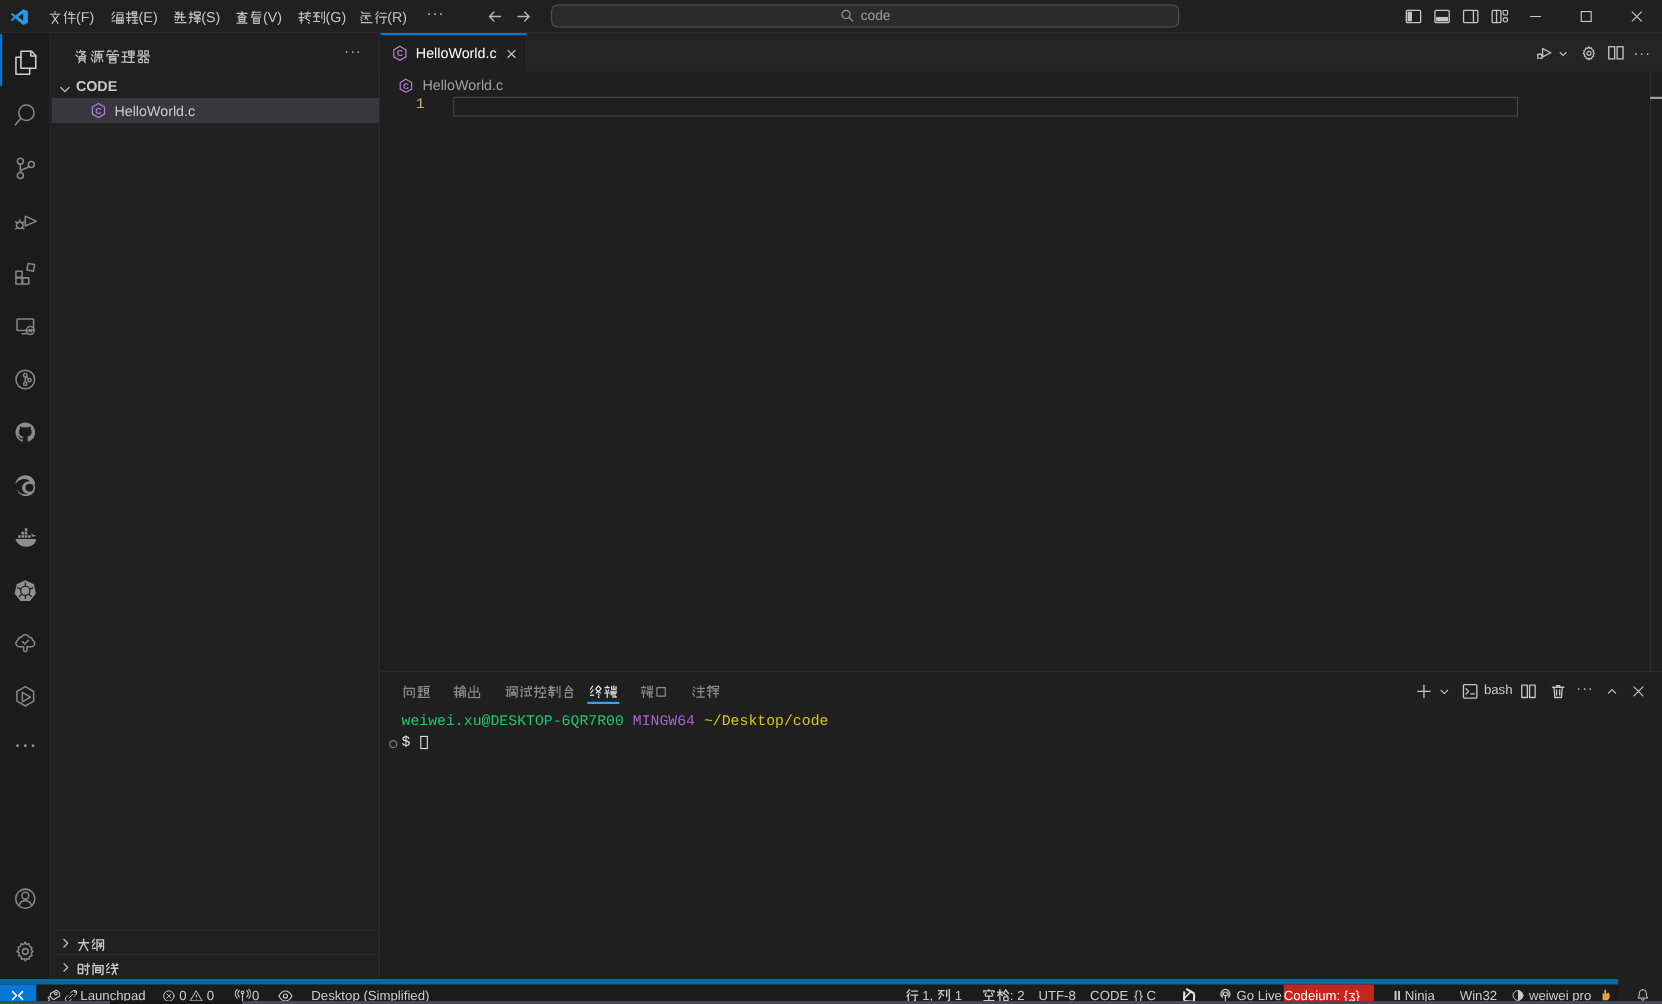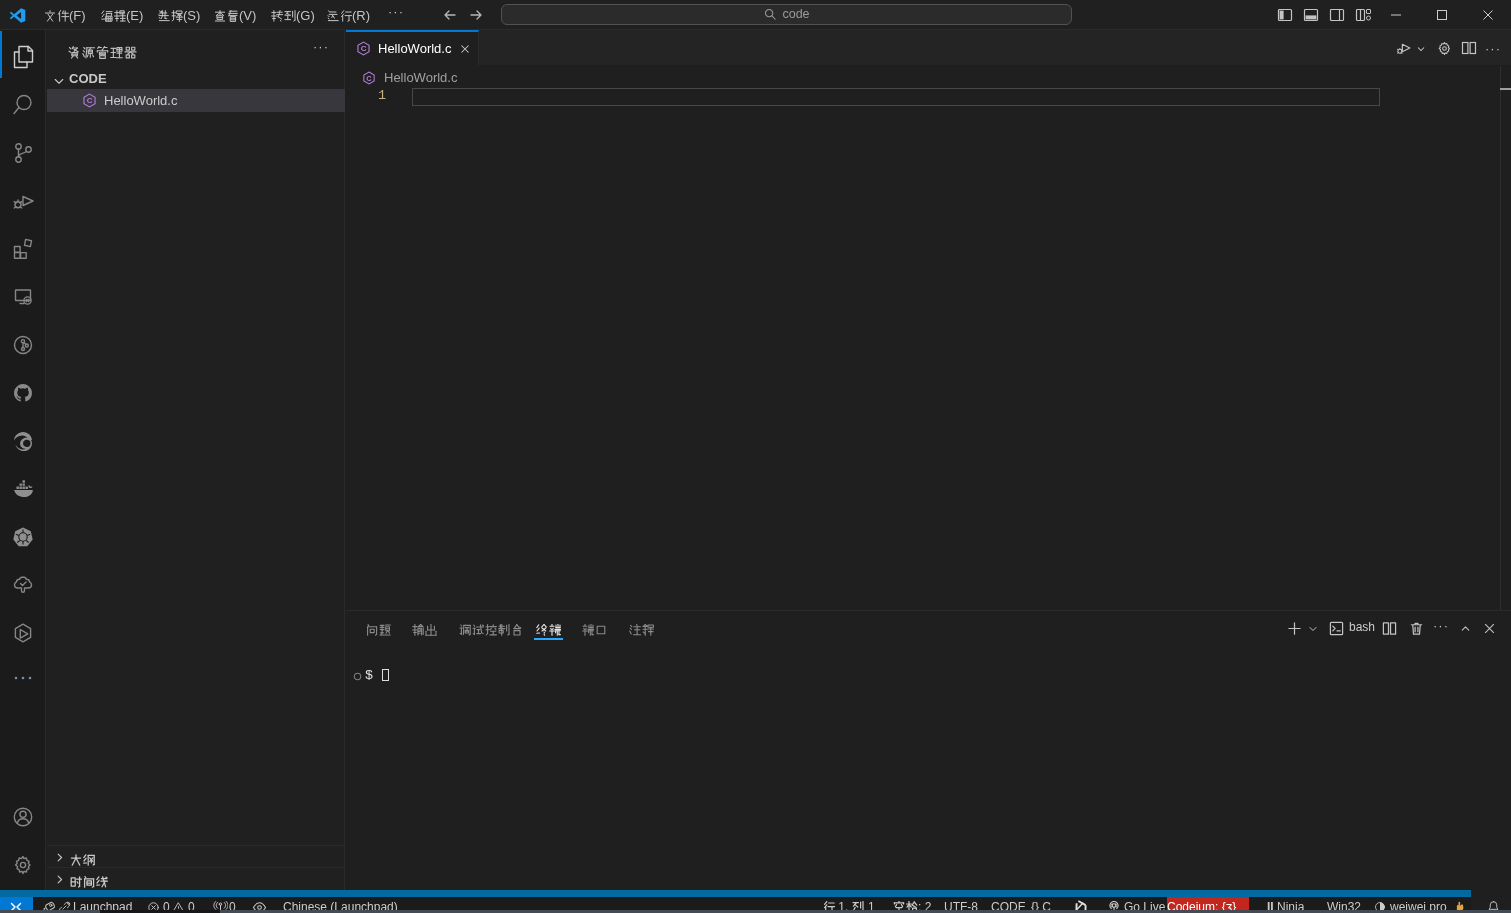--- a/index.html
+++ b/index.html
@@ -599,27 +599,28 @@
     <svg class="ab" width="15" height="15" viewBox="0 0 16 16" style="left:1063px;top:10px">
       <path d="M2.5 4h11M6.5 4V2.5h3V4M4 4l.8 10h6.4L12 4M6.5 6.5v5M9.5 6.5v5" fill="none" stroke="#c4c4c4" stroke-width="1.3" stroke-linecap="round" stroke-linejoin="round"></path>
     </svg>
     <div class="ab" style="left:1087px;top:7px;color:#c4c4c4;font-size:13px;letter-spacing:1px">···</div>
     <svg class="ab" width="13" height="13" viewBox="0 0 16 16" style="left:1113px;top:11px">
       <path d="M4 10l4-4 4 4" fill="none" stroke="#c4c4c4" stroke-width="1.3" stroke-linecap="round" stroke-linejoin="round"></path>
     </svg>
     <svg class="ab" width="13" height="13" viewBox="0 0 16 16" style="left:1137px;top:11px">
       <path d="M3 3l10 10M13 3L3 13" fill="none" stroke="#c4c4c4" stroke-width="1.3" stroke-linecap="round" stroke-linejoin="round"></path>
     </svg>
+    <div class="ab mono" style="left:19px;top:38px;font-size:13.4px;letter-spacing:0.05px;white-space:pre"><span style="color:#1fc76f">weiwei.xu@DESKTOP-6QR7R00 </span><span style="color:#ad63d6">MINGW64 </span><span style="color:#d6c915">~/Desktop/code</span></div>
     <div class="ab mono" style="left:19px;top:57px;font-size:13.4px;color:#e6e6e6">$</div>
     <div class="ab" style="left:36px;top:58px;width:7px;height:12px;border:1.5px solid #dcdcdc"></div>
     <svg class="ab" width="9" height="9" viewBox="0 0 10 10" style="left:7px;top:61px">
       <circle cx="5" cy="5" r="3.6" fill="none" stroke="#7e7e7e" stroke-width="1.2"></circle>
     </svg>
   </div>
-<div class="ab" style="left:0;top:890px;width:1471px;height:20px;background:#1b1b1c;border-top:7px solid #0369a1;color:#cccccc;font-size:12px">
+<div class="ab" style="left:0;top:890px;width:1471px;height:20px;background:#1b1b1c;border-top:5px solid #0369a1;color:#cccccc;font-size:12px">
     <div class="ab" style="left:0;top:0;width:33px;height:20px;background:#0078d4">
       <svg class="ab" width="16" height="16" viewBox="0 0 16 16" style="left:8px;top:2px">
         <path d="M3.5 4.5L7 8l-3.5 3.5M12.5 4.5L9 8l3.5 3.5" fill="none" stroke="#fff" stroke-width="1.5" stroke-linecap="round" stroke-linejoin="round"></path>
       </svg>
     </div>
     <svg class="ab" width="14" height="14" viewBox="0 0 16 16" style="left:42px;top:3px">
       <path d="M9 2c2.5 0 5 2.5 5 5l-5 5c-2.5 0-5-2.5-5-5z" transform="rotate(15 8 8)" fill="none" stroke="#cccccc" stroke-width="1.1" stroke-linecap="round" stroke-linejoin="round"></path>
       <path d="M4 9l-2 1 1.5 2.5L2 14" fill="none" stroke="#cccccc" stroke-width="1.1" stroke-linecap="round" stroke-linejoin="round"></path>
       <circle cx="10" cy="6" r="1.4" fill="none" stroke="#cccccc" stroke-width="1.1" stroke-linecap="round" stroke-linejoin="round"></circle>
     </svg>
@@ -640,21 +641,21 @@
     <div class="ab" style="left:188px;top:3px">0</div>
     <svg class="ab" width="15" height="14" viewBox="0 0 16 16" style="left:213px;top:3px">
       <path d="M8 6v8M6.6 4.8a1.4 1.4 0 1 1 2.8 0 1.4 1.4 0 0 1-2.8 0z" fill="none" stroke="#cccccc" stroke-width="1.1" stroke-linecap="round" stroke-linejoin="round"></path>
       <path d="M4.2 1.8c-2.2 2-2.2 4.6 0 6.6M11.8 1.8c2.2 2 2.2 4.6 0 6.6M2 .7C-.9 3.4-.9 7 2 9.7M14 .7c2.9 2.7 2.9 6.3 0 9" transform="translate(0.5,1)" fill="none" stroke="#cccccc" stroke-width="1.1" stroke-linecap="round" stroke-linejoin="round"></path>
     </svg>
     <div class="ab" style="left:229px;top:3px">0</div>
     <svg class="ab" width="15" height="13" viewBox="0 0 16 14" style="left:252px;top:4px">
       <path d="M1.5 7c2-3.3 4.3-5 6.5-5s4.5 1.7 6.5 5c-2 3.3-4.3 5-6.5 5S3.5 10.3 1.5 7z" fill="none" stroke="#cccccc" stroke-width="1.1" stroke-linecap="round" stroke-linejoin="round"></path>
       <circle cx="8" cy="7" r="2" fill="none" stroke="#cccccc" stroke-width="1.1" stroke-linecap="round" stroke-linejoin="round"></circle>
     </svg>
-    <div class="ab" style="left:283px;top:3px">Chinese (Launchpad)</div>
+    <div class="ab" style="left:283px;top:3px">Desktop (Simplified)</div>
     <div class="ab" style="left:822px;top:3px"><svg class="cj " width="12" height="12" viewBox="0 0 12 12" style="stroke:#cccccc;stroke-width:1.20">
         <line x1="3.8" y1="0.6" x2="1.6" y2="3.4"></line>
         <line x1="3.8" y1="3.8" x2="1.6" y2="6.6"></line>
         <line x1="2.7" y1="6.0" x2="2.7" y2="11.2"></line>
         <line x1="5.6" y1="2.0" x2="11.2" y2="2.0"></line>
         <line x1="5.0" y1="5.6" x2="11.6" y2="5.6"></line>
         <line x1="9.0" y1="5.6" x2="9.0" y2="10.6"></line>
         <line x1="9.0" y1="10.6" x2="7.8" y2="11.2"></line>
       </svg> 1, <svg class="cj " width="12" height="12" viewBox="0 0 12 12" style="stroke:#cccccc;stroke-width:1.20">
         <line x1="1.0" y1="1.6" x2="6.4" y2="1.6"></line>

